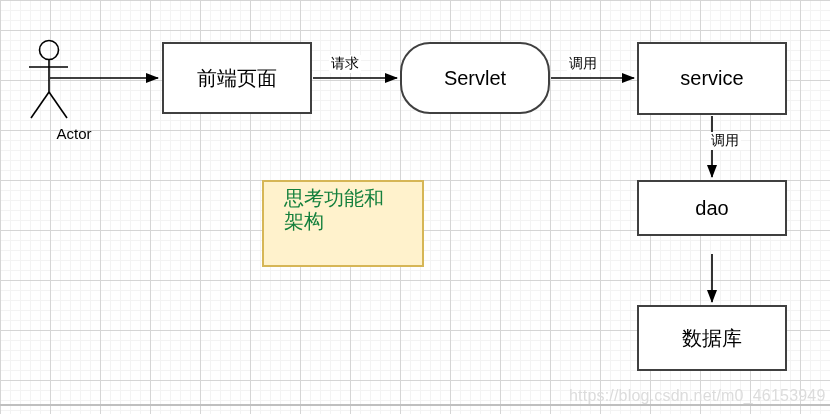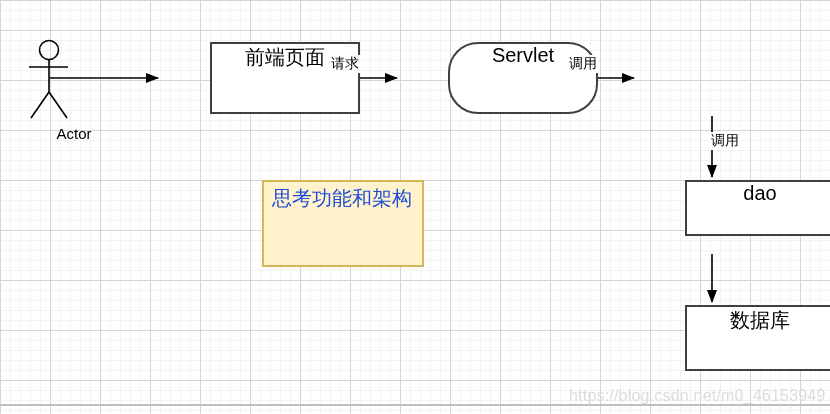--- a/index.html
+++ b/index.html
@@ -27,35 +27,35 @@
   .canvas-bottom-border{
     position:absolute;left:0;top:404px;width:830px;height:2px;
     background:#bfbfbf;
   }
 
   .node{
     position:absolute;
     width:150px;height:72px;
     background:var(--node-fill,#ffffff);
     border:2px solid var(--node-border,#404040);
-    display:flex;align-items:flex-start;justify-content:center;
-    font-size:20px;color:#000;margin-left:48px;
+    display:flex;align-items:center;justify-content:center;
+    font-size:20px;color:#000;
   }
   .node-frontend{left:162px;top:42px;}
   .node-servlet{left:400px;top:42px;border-radius:30px;}
   .node-service{left:637px;top:42px;height:73px;}
   .node-dao{left:637px;top:180px;height:56px;}
   .node-database{left:637px;top:305px;height:66px;}
 
   .note{
     position:absolute;left:262px;top:180px;width:162px;height:87px;
     background:var(--note-fill,#fff2cc);
     border:2px solid var(--note-border,#d6b656);
-    padding:5px 8px;
-    font-size:20px;color:#1d4ed8;
+    padding:5px 20px;
+    font-size:20px;color:#15803d;
     line-height:1.15;
   }
 
   .edges-layer{position:absolute;left:0;top:0;width:830px;height:414px;}
 
   .edge-label{
     position:absolute;
     transform:translate(-50%,-50%);
     background:#ffffff;
     padding:0 2px;
@@ -112,20 +112,23 @@
   </svg>
 
   <div class="actor-label">Actor</div>
 
   <div class="node node-frontend">
     <span>前端页面</span>
   </div>
   <div class="node node-servlet">
     <span>Servlet</span>
   </div>
+  <div class="node node-service">
+    <span>service</span>
+  </div>
   <div class="node node-dao">
     <span>dao</span>
   </div>
   <div class="node node-database">
     <span>数据库</span>
   </div>
 
   <div class="edge-label edge-label-request">请求</div>
   <div class="edge-label edge-label-call-1">调用</div>
   <div class="edge-label edge-label-call-2">调用</div>

